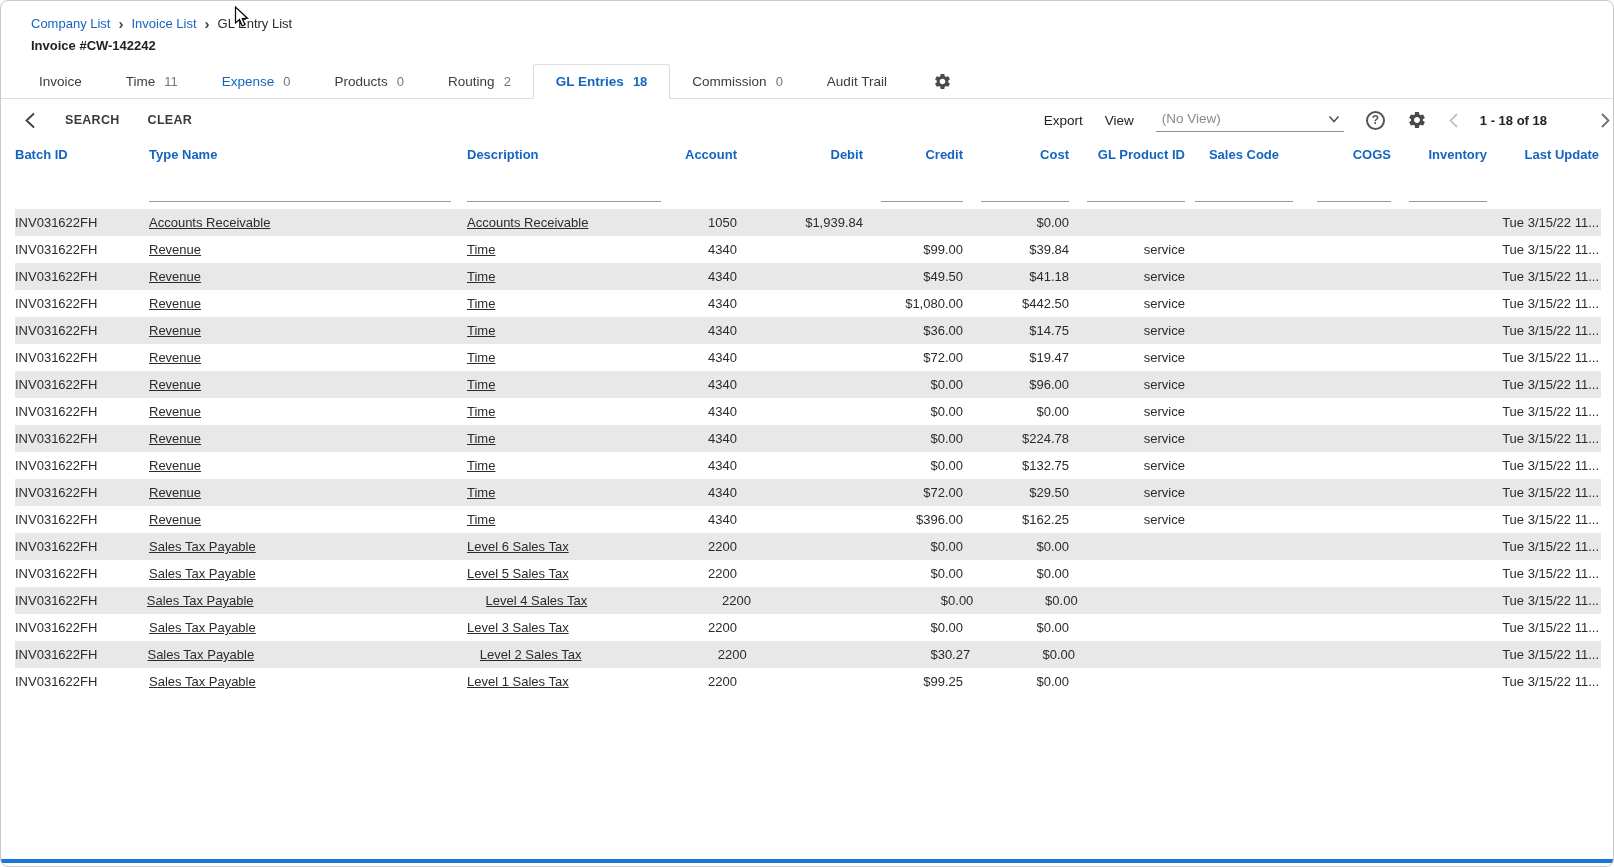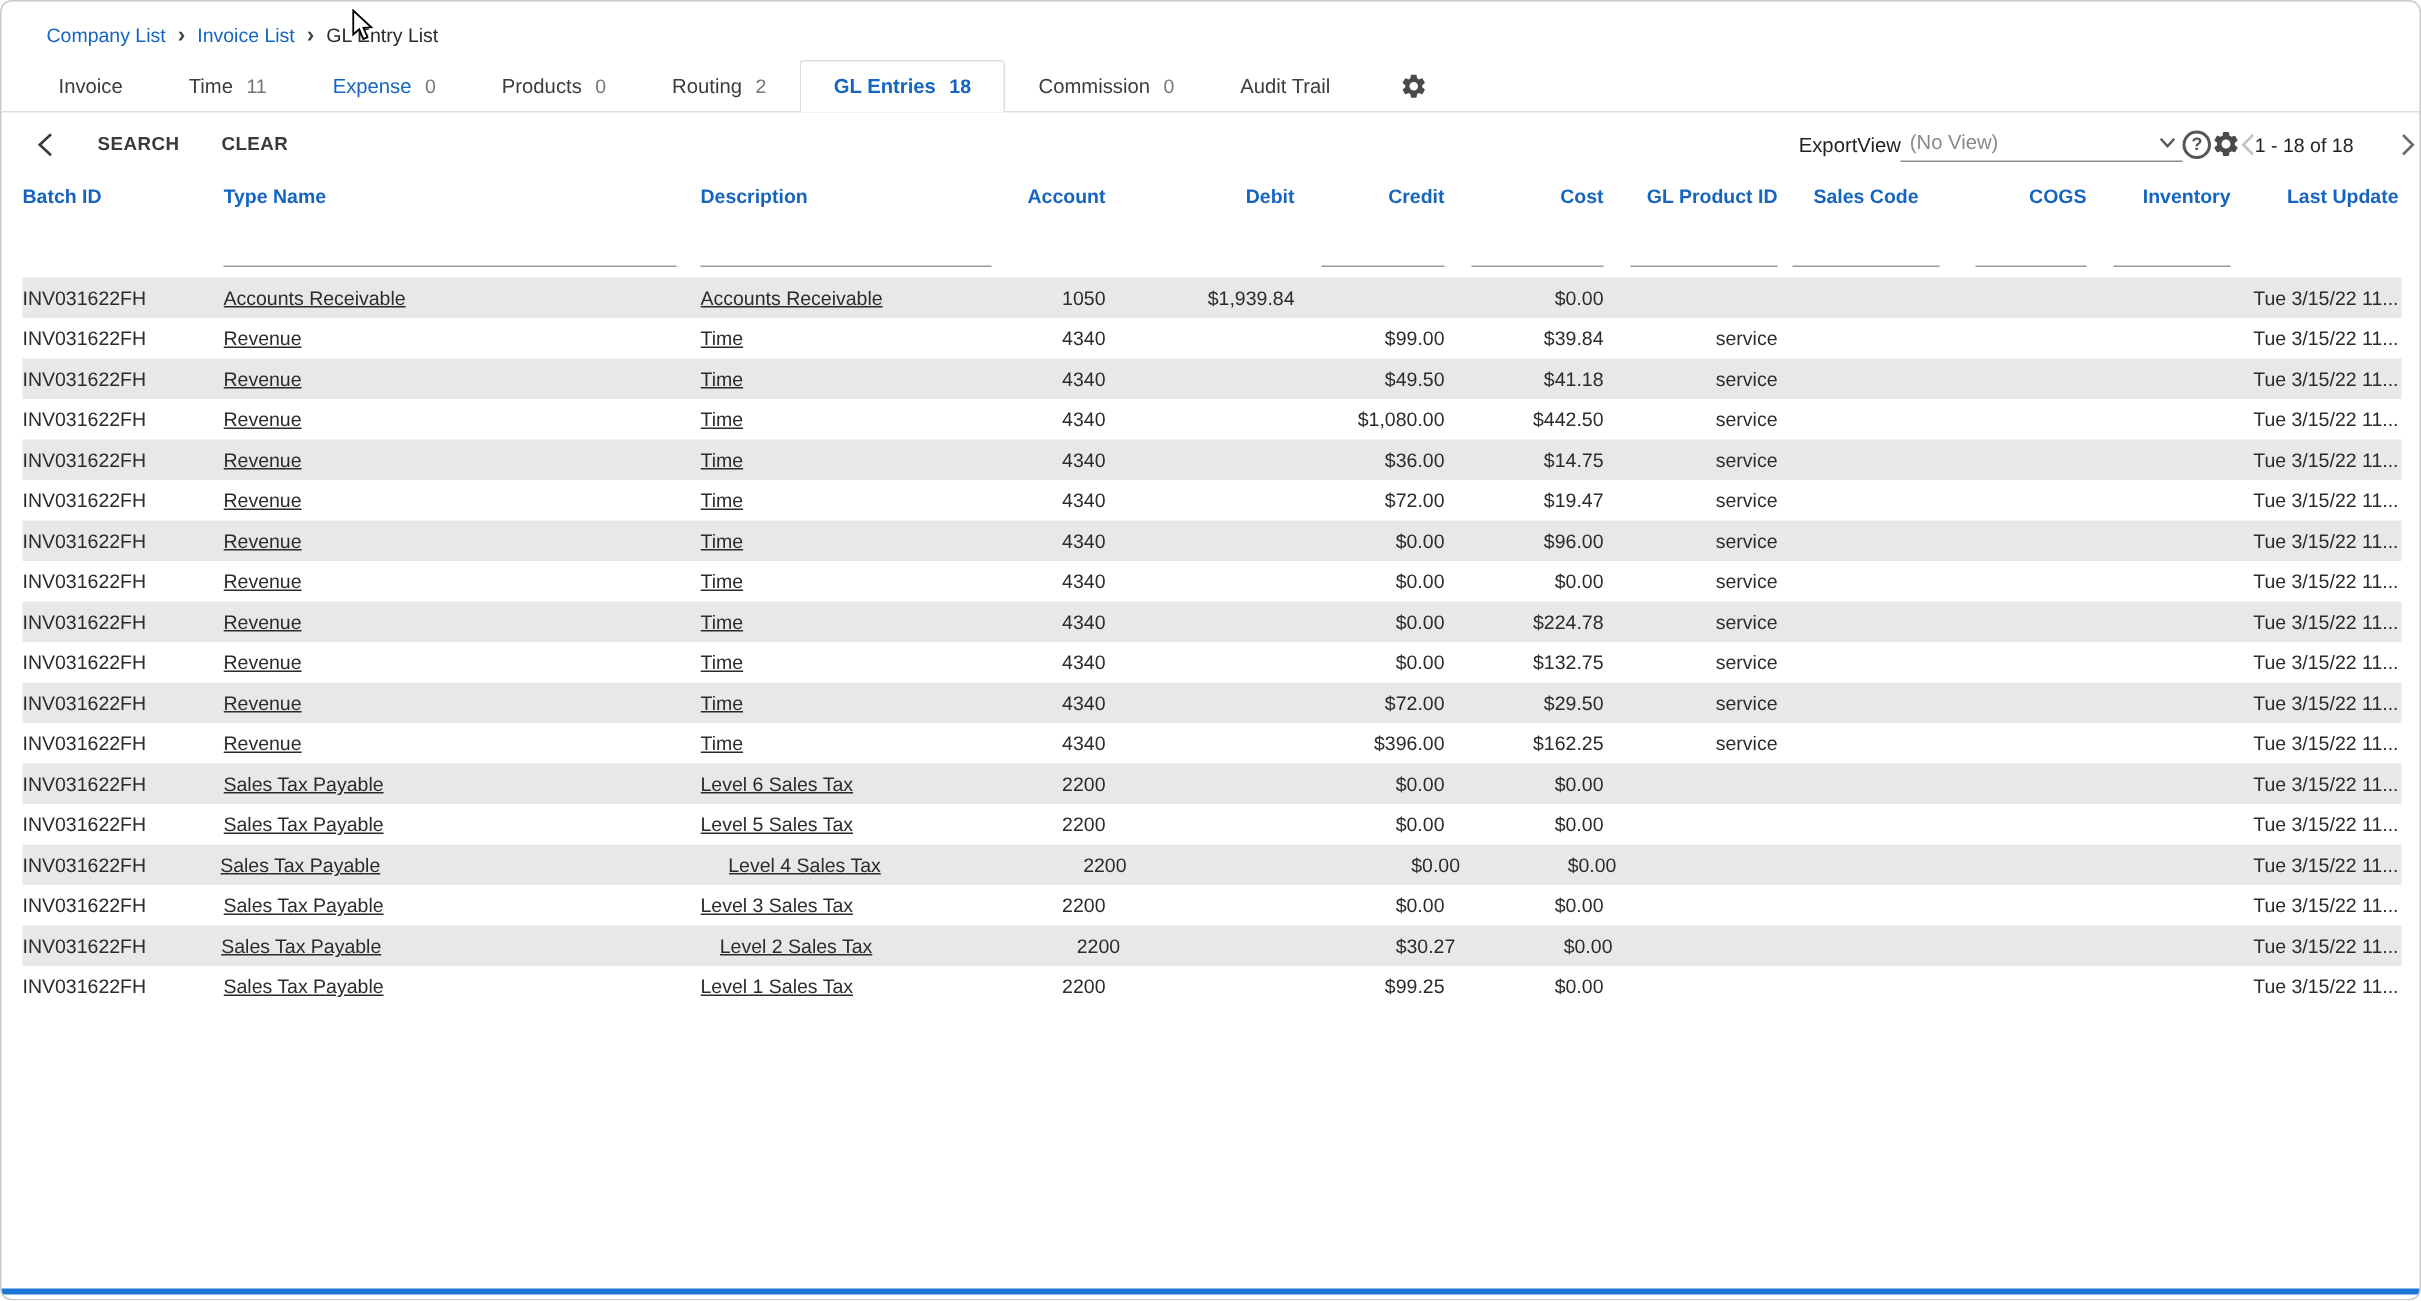--- a/index.html
+++ b/index.html
@@ -21,27 +21,27 @@
   .tab-count { color:#757575; font-size:13px; }
   .tab.accent .tab-label { color:var(--accent,#1565c0); }
   .tab.active { background:#fff; border:1px solid #ddd; border-bottom:1px solid #fff; border-radius:3px 3px 0 0; margin-bottom:-1px; }
   .tab.active .tab-label { color:var(--accent,#1565c0); font-weight:700; }
   .tab.active .tab-count { color:var(--accent,#1565c0); font-weight:700; }
   .tab-gear { margin-left:24px; margin-bottom:7px; cursor:pointer; display:flex; }
   
   .toolbar { height:42px; display:flex; align-items:center; padding:0 10px 0 24px; }
   .back-icon { display:flex; cursor:pointer; margin-right:30px; }
   .tb-btn { background:none; border:none; font-family:inherit; font-size:12.5px; font-weight:700; letter-spacing:.3px; color:#3a3a3a; cursor:pointer; margin-right:28px; }
-  .tb-right { margin-left:auto; display:flex; align-items:center; }
+  .tb-right { margin-left:auto; display:flex; align-items:center; gap:22px; }
   .tb-text { background:none; border:none; font-family:inherit; font-size:13.5px; color:#222; cursor:pointer; }
   .view-select { width:188px; display:flex; align-items:center; justify-content:space-between; border-bottom:1px solid #8d8d8d; padding:2px 4px 5px 6px; color:#8a8a8a; font-size:13.5px; cursor:pointer; }
   .round-icon { width:19px; height:19px; border:2px solid #555; border-radius:50%; display:flex; align-items:center; justify-content:center; font-size:12px; font-weight:700; color:#555; cursor:pointer; }
   .gear-btn { display:flex; cursor:pointer; }
   .pg-icon { display:flex; cursor:pointer; }
-  .pg-text { font-size:13px; color:#222; white-space:nowrap; }
+  .pg-text { font-size:13px; color:#222; white-space:nowrap;font-weight:bold; }
   .pg-next { margin-left:32px; margin-right:-7px; }
   
   .grid { padding-left:14px; }
   .thead { display:flex; height:26px; align-items:center; }
   .th { font-size:13px; font-weight:700; color:var(--accent,#1565c0); cursor:pointer; white-space:nowrap; overflow:hidden; }
   .filter-row { display:flex; height:42px; }
   .fcell { display:flex; align-items:flex-end; padding-bottom:7px; }
   .filter-input { border:none; border-bottom:1px solid #9a9a9a; outline:none; height:22px; width:calc(100% - 16px); font-family:inherit; font-size:13px; color:#333; background:transparent; }
   .tr { display:flex; height:27px; align-items:center; width:1586px; }
   .tr.stripe { background:#e8e8e8; }
@@ -63,20 +63,21 @@
 <div class="frame">
 
   <header class="topbar">
     <nav class="breadcrumb">
       <a class="crumb link">Company List</a>
       <span class="crumb-sep">›</span>
       <a class="crumb link">Invoice List</a>
       <span class="crumb-sep">›</span>
       <span class="crumb current">GL Entry List</span>
     </nav>
+    <div class="invoice-title">Invoice #CW-142242</div>
   </header>
 
   <div class="tabbar">
     <div id="tabs" style="display:flex; align-items:flex-end; height:100%;">
         <div class="tab">
           <span class="tab-label">Invoice</span>
         </div>
         <div class="tab">
           <span class="tab-label">Time</span>
           <span class="tab-count">11</span>

